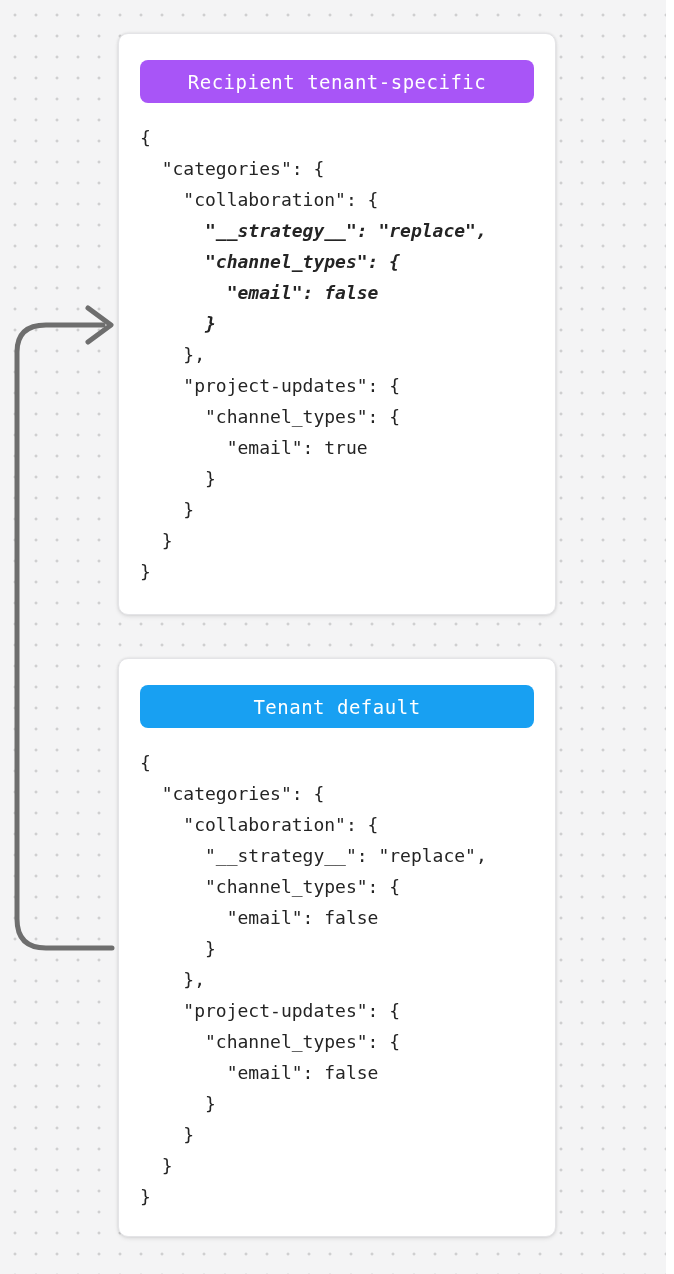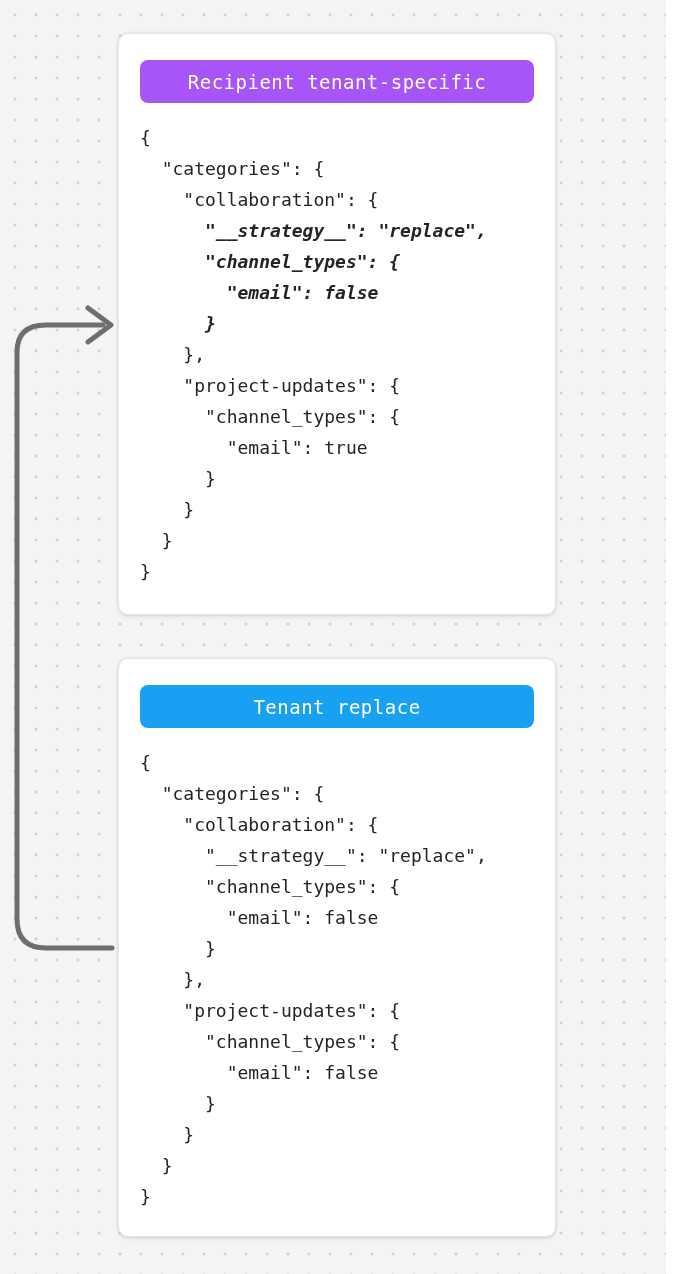--- a/index.html
+++ b/index.html
@@ -71,17 +71,17 @@
     <path class="arrow-stroke" d="M112 948 H46 Q17 948 17 919 V352 Q17 325 46 325 H103" fill="none" stroke="#6e6e6e" stroke-width="5" stroke-linecap="round" stroke-linejoin="round"></path>
     <path class="arrow-stroke" d="M88 308 L111 325 L88 342" fill="none" stroke="#6e6e6e" stroke-width="5" stroke-linecap="round" stroke-linejoin="round"></path>
   </svg>
 
   <div class="card card-top">
     <div class="badge" style="background: rgb(168, 85, 247);">Recipient tenant-specific</div>
     <pre class="code"><div class="code-line">{</div><div class="code-line">  "categories": {</div><div class="code-line">    "collaboration": {</div><div class="code-line emph">      "__strategy__": "replace",</div><div class="code-line emph">      "channel_types": {</div><div class="code-line emph">        "email": false</div><div class="code-line emph">      }</div><div class="code-line">    },</div><div class="code-line">    "project-updates": {</div><div class="code-line">      "channel_types": {</div><div class="code-line">        "email": true</div><div class="code-line">      }</div><div class="code-line">    }</div><div class="code-line">  }</div><div class="code-line">}</div></pre>
   </div>
 
   <div class="card card-bottom">
-    <div class="badge" style="background: rgb(24, 160, 242);">Tenant replace</div>
+    <div class="badge" style="background: rgb(24, 160, 242);">Tenant default</div>
     <pre class="code"><div class="code-line">{</div><div class="code-line">  "categories": {</div><div class="code-line">    "collaboration": {</div><div class="code-line">      "__strategy__": "replace",</div><div class="code-line">      "channel_types": {</div><div class="code-line">        "email": false</div><div class="code-line">      }</div><div class="code-line">    },</div><div class="code-line">    "project-updates": {</div><div class="code-line">      "channel_types": {</div><div class="code-line">        "email": false</div><div class="code-line">      }</div><div class="code-line">    }</div><div class="code-line">  }</div><div class="code-line">}</div></pre>
   </div>
 
 </div>
 
 </body></html>

